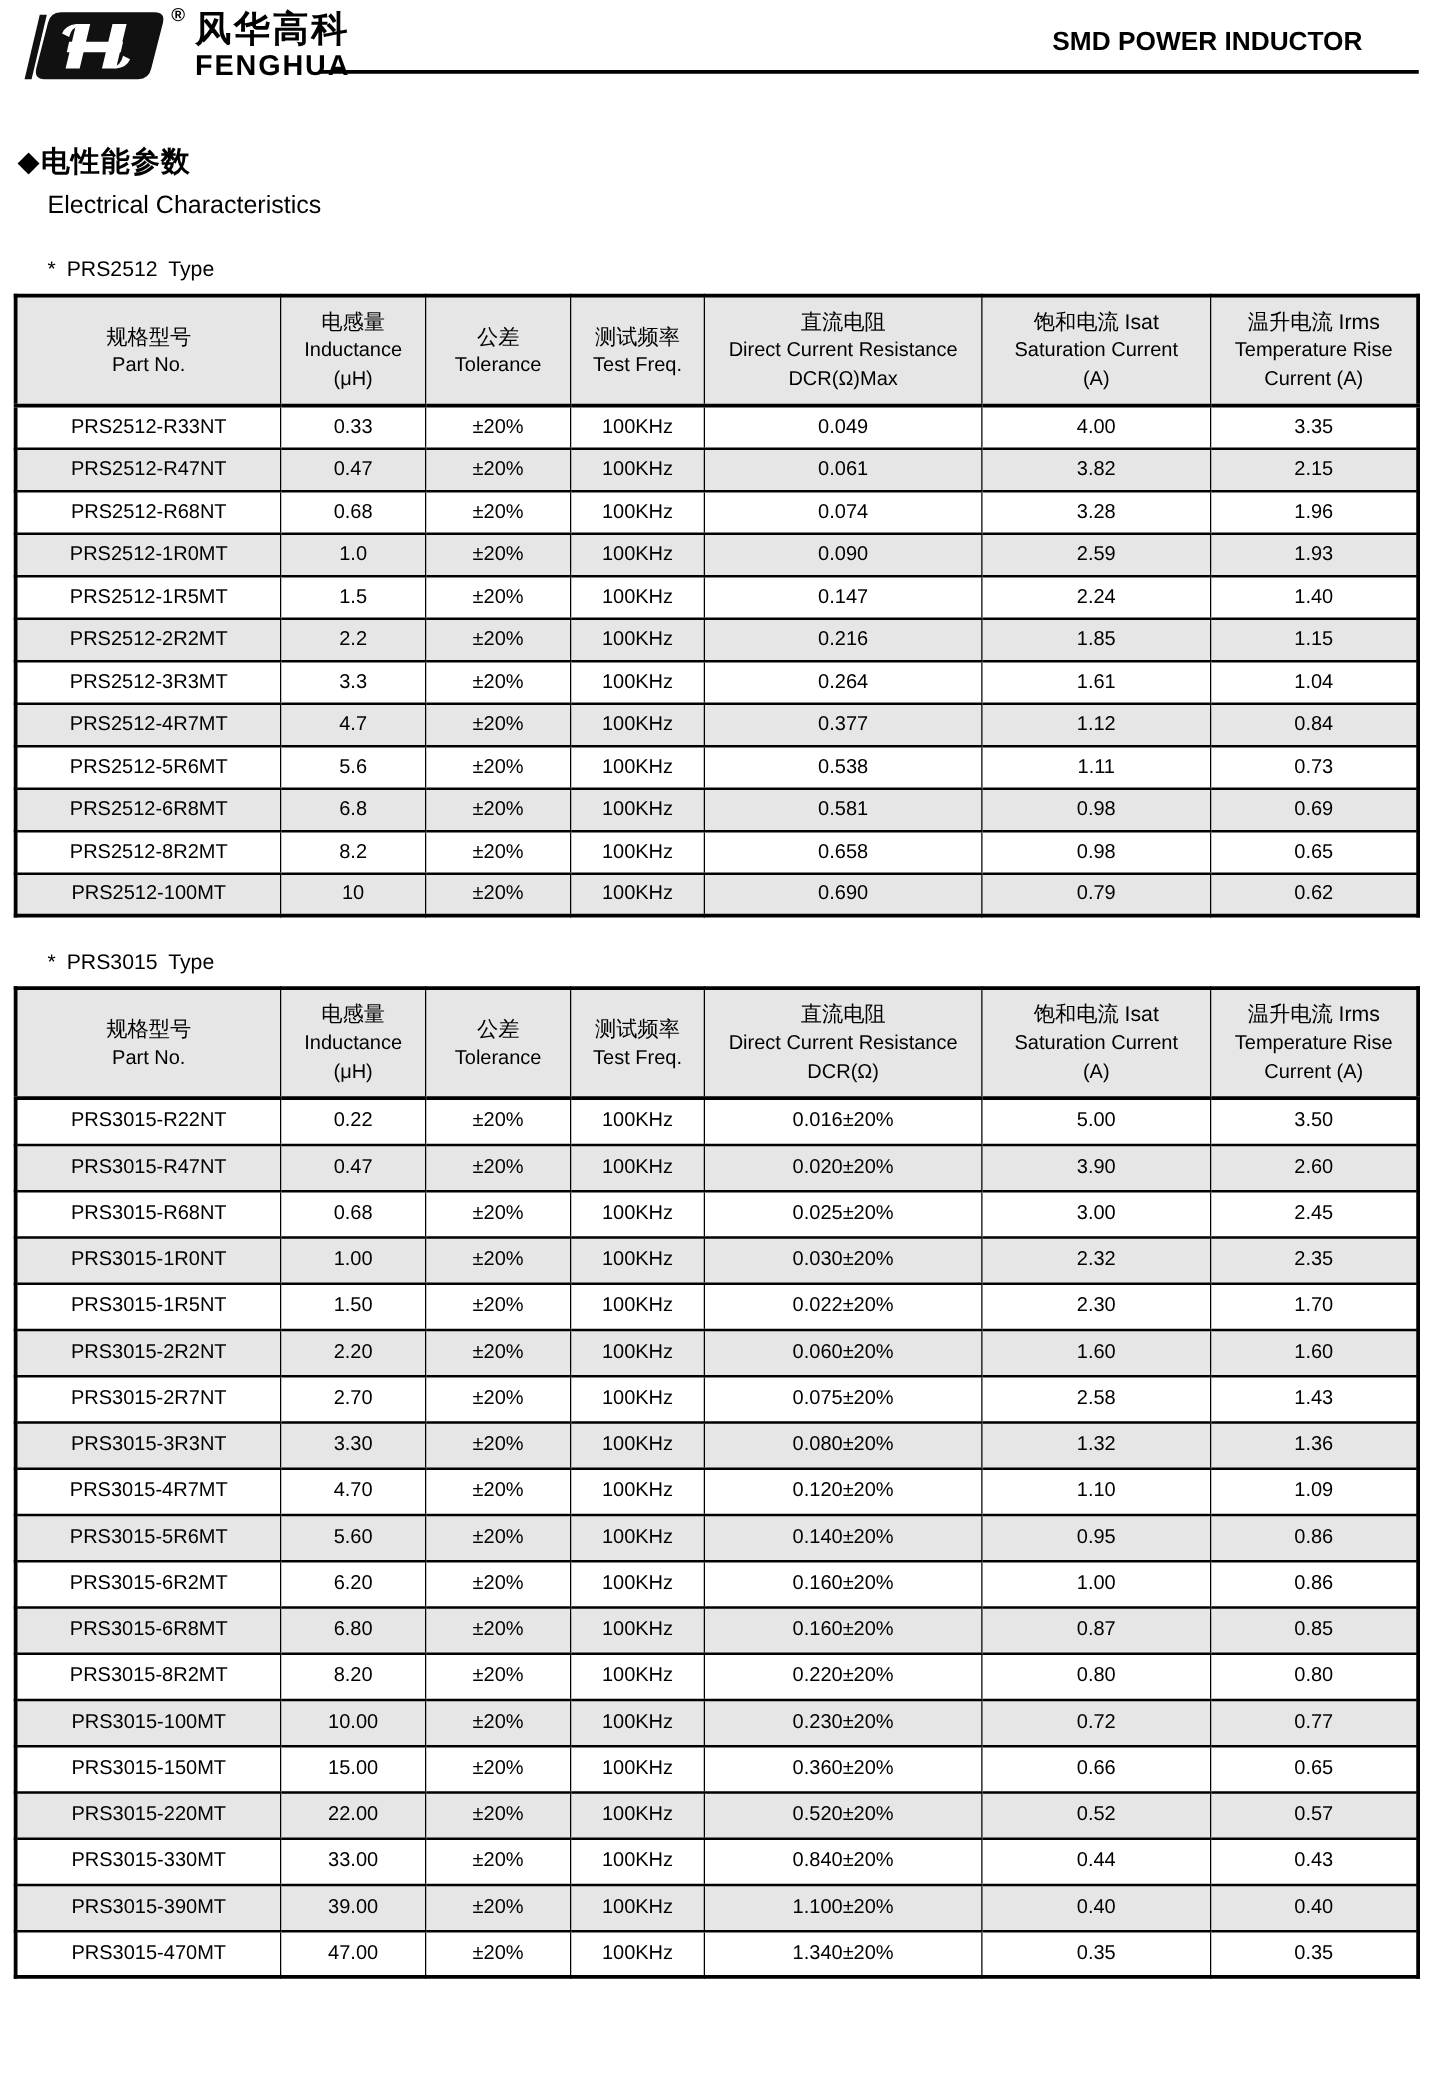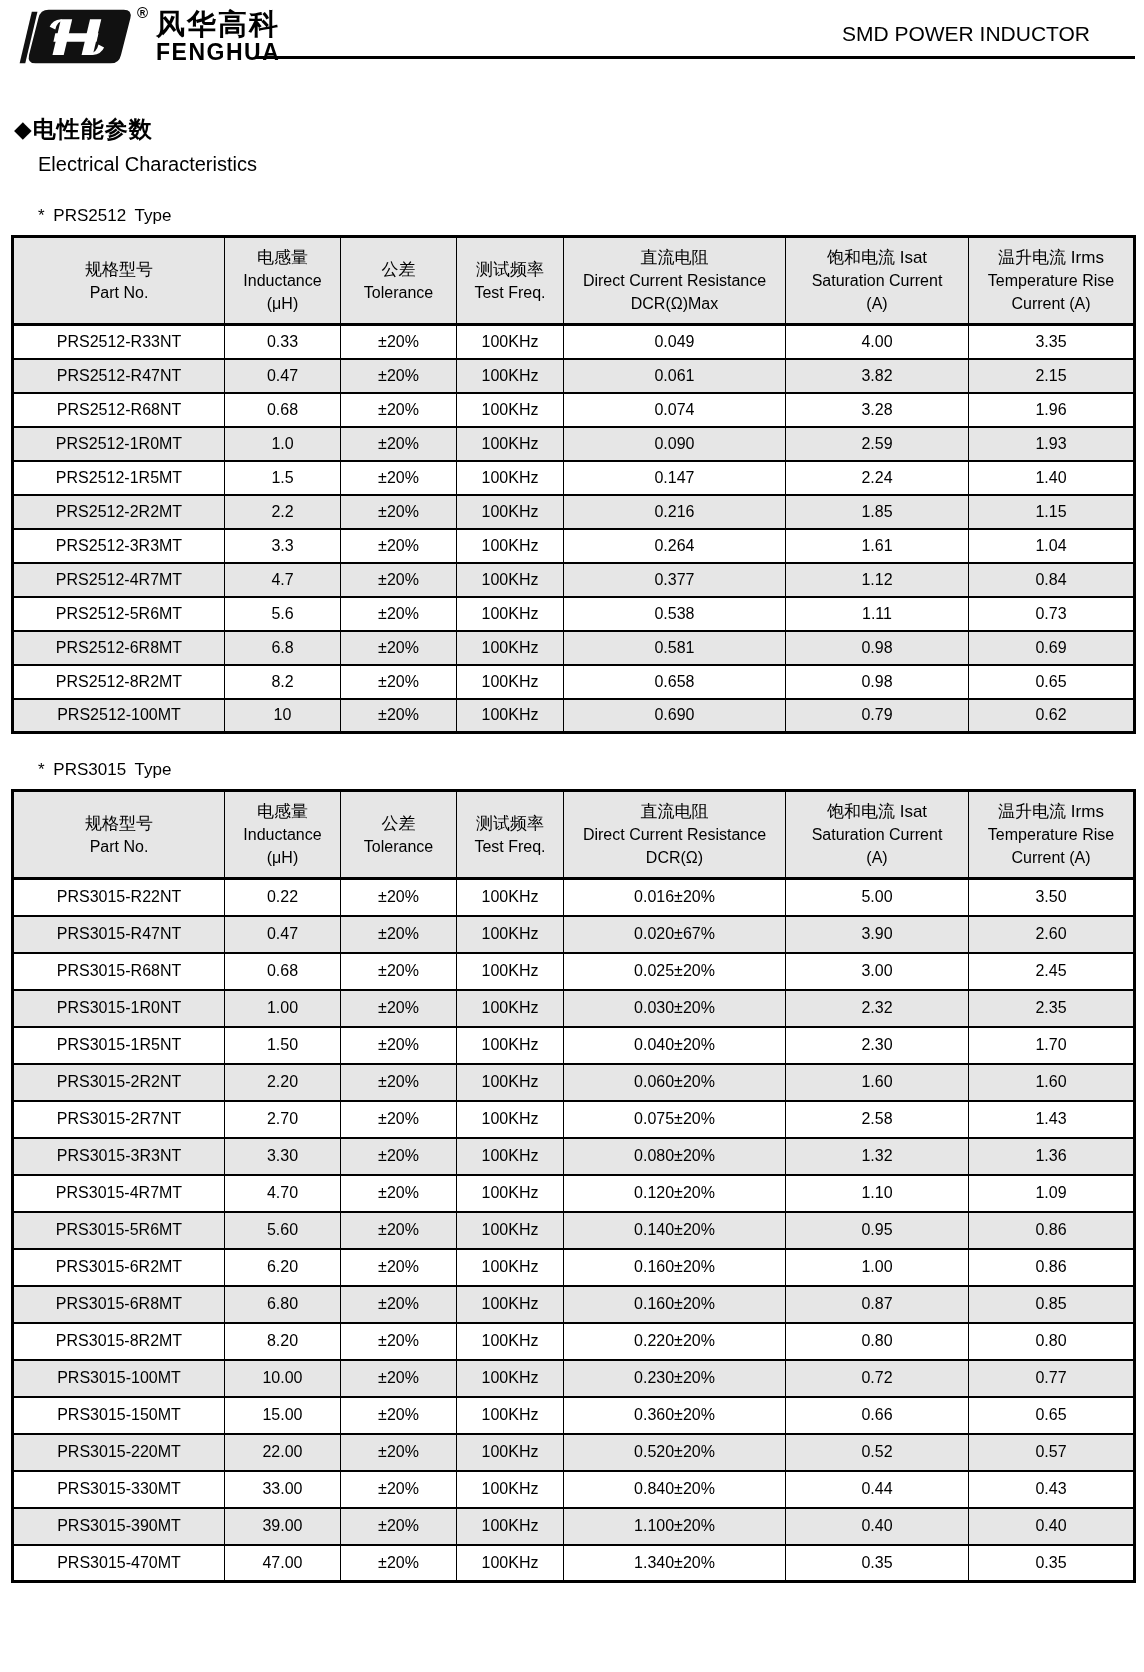--- a/index.html
+++ b/index.html
@@ -12,21 +12,21 @@
   .page { position:relative; width:1144px; height:1672px; overflow:hidden; background:#fff; }
 
   
   .top-header { position:relative; height:88px; }
   .logo { position:absolute; left:14px; top:6px; display:flex; align-items:flex-start; }
   .logo-mark { display:block; }
   .logo-reg { font-size:15px; font-weight:bold; margin:-2px 2px 0 1px; }
   .logo-text { margin-left:6px; margin-top:4px; line-height:1; }
   .logo-cn { font-size:29px; font-weight:bold; letter-spacing:2px; }
   .logo-en { font-size:23px; font-weight:bold; letter-spacing:1.5px; margin-top:2px;text-align:center; }
-  .doc-title { position:absolute; right:54px; top:22px; font-size:21px; font-weight:normal; }
+  .doc-title { position:absolute; right:54px; top:22px; font-size:21px; font-weight:bold; }
   .header-rule { position:absolute; left:255px; right:9px; top:56px; height:3px; background:#000; }
 
   
   .sec-cn { margin:26px 0 0 14px; font-size:23px; font-weight:bold; letter-spacing:1px; }
   .sec-en { margin:8px 0 0 38px; font-size:20px; }
 
   
   .tbl-title { margin:30px 0 0 38px; font-size:17px; word-spacing:4px; }
   .tbl-title.second { margin-top:26px; }
   table.spec {
@@ -309,21 +309,21 @@
           <td>100KHz</td>
           <td>0.016±20%</td>
           <td>5.00</td>
           <td>3.50</td>
         </tr>
         <tr>
           <td>PRS3015-R47NT</td>
           <td>0.47</td>
           <td>±20%</td>
           <td>100KHz</td>
-          <td>0.020±67%</td>
+          <td>0.020±20%</td>
           <td>3.90</td>
           <td>2.60</td>
         </tr>
         <tr>
           <td>PRS3015-R68NT</td>
           <td>0.68</td>
           <td>±20%</td>
           <td>100KHz</td>
           <td>0.025±20%</td>
           <td>3.00</td>
@@ -336,21 +336,21 @@
           <td>100KHz</td>
           <td>0.030±20%</td>
           <td>2.32</td>
           <td>2.35</td>
         </tr>
         <tr>
           <td>PRS3015-1R5NT</td>
           <td>1.50</td>
           <td>±20%</td>
           <td>100KHz</td>
-          <td>0.040±20%</td>
+          <td>0.022±20%</td>
           <td>2.30</td>
           <td>1.70</td>
         </tr>
         <tr>
           <td>PRS3015-2R2NT</td>
           <td>2.20</td>
           <td>±20%</td>
           <td>100KHz</td>
           <td>0.060±20%</td>
           <td>1.60</td>

